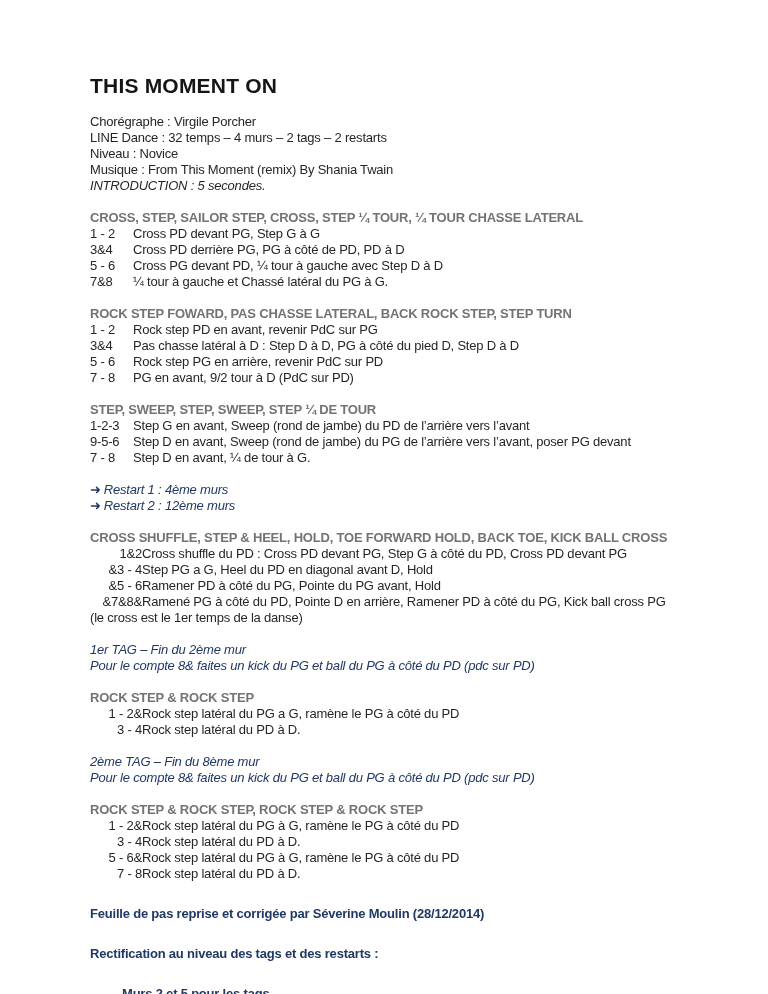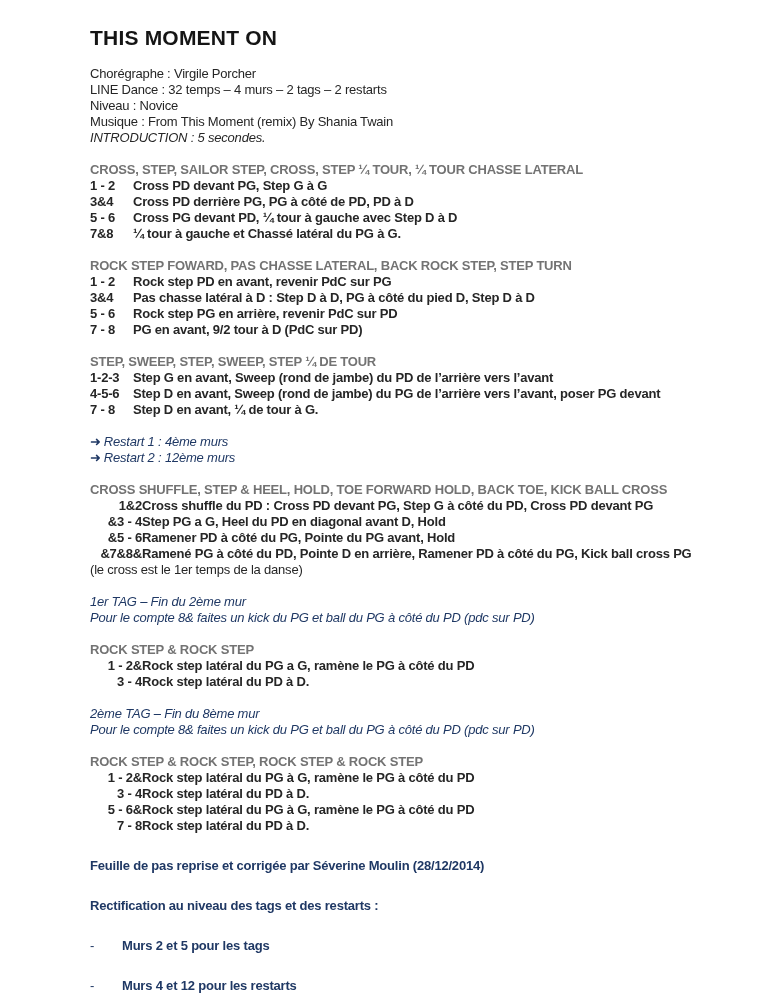--- a/index.html
+++ b/index.html
@@ -11,38 +11,38 @@
     width: 768px;
     height: 994px;
     overflow: hidden;
     font-family: "Liberation Sans", sans-serif;
     color: #262626;
   }
   .page {
     box-sizing: border-box;
     width: 768px;
     height: 994px;
-    padding: 26px 58px 0 90px;
+    padding: 74px 58px 0 90px;
     background: #ffffff;
   }
   .doc-title {
     font-size: 21px;
     font-weight: bold;
     color: #151515;
     margin: 0 0 16px 0;
     letter-spacing: 0.2px;
   }
   .block { margin: 0 0 16px 0; }
   .line, .row {
     font-size: 13px;
     line-height: 16px;
     letter-spacing: -0.2px;
     white-space: nowrap;
   }
-  .row { display: flex; font-weight: bold; }
+  .row { display: flex; }
   .count { flex: 0 0 43px; }
   .sec-wide .count { flex: 0 0 52px; text-align: right; }
   .sec-header { font-weight: bold; color: #737373; }
   .italic { font-style: italic; }
   .blue-bi {
     color: #1f3864;
     font-weight: normal;
     font-style: italic;
   }
   .blue-b {
@@ -112,21 +112,21 @@
     </div>
   </div>
 
   <div class="block">
     <div class="line sec-header">STEP, SWEEP, STEP, SWEEP, STEP ¼ DE TOUR</div>
     <div class="row">
       <span class="count">1-2-3</span>
       <span>Step G en avant, Sweep (rond de jambe) du PD de l’arrière vers l’avant</span>
     </div>
     <div class="row">
-      <span class="count">4-5-6</span>
+      <span class="count">9-5-6</span>
       <span>Step D en avant, Sweep (rond de jambe) du PG de l’arrière vers l’avant, poser PG devant</span>
     </div>
     <div class="row">
       <span class="count">7 - 8</span>
       <span>Step D en avant, ¼ de tour à G.</span>
     </div>
   </div>
 
   <div class="block">
     <div class="line blue-bi">

